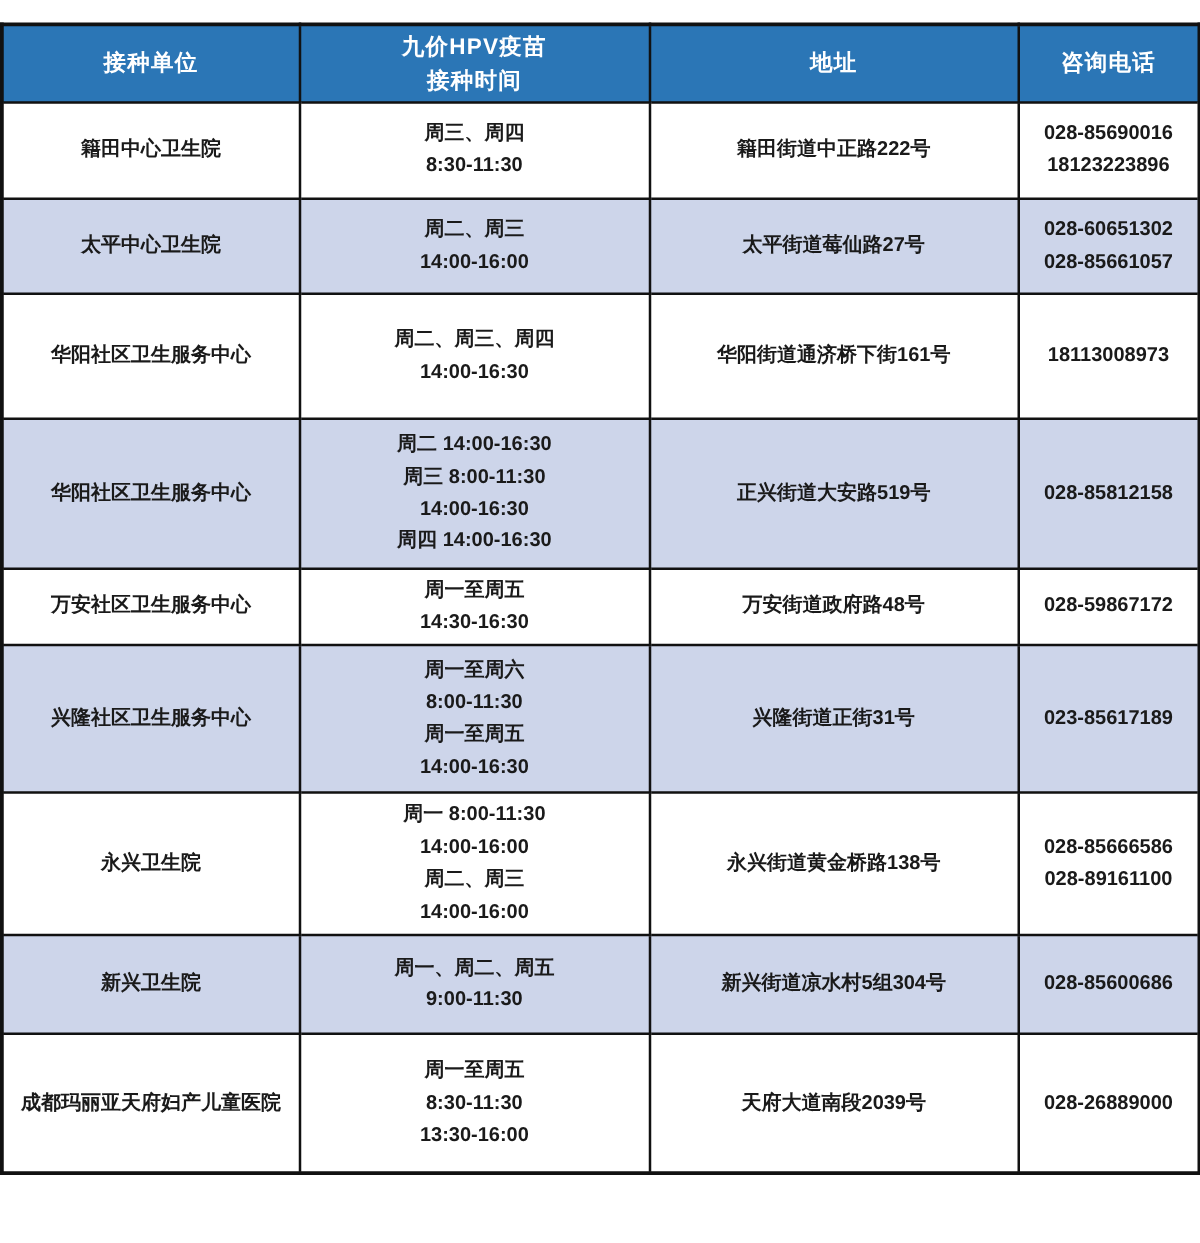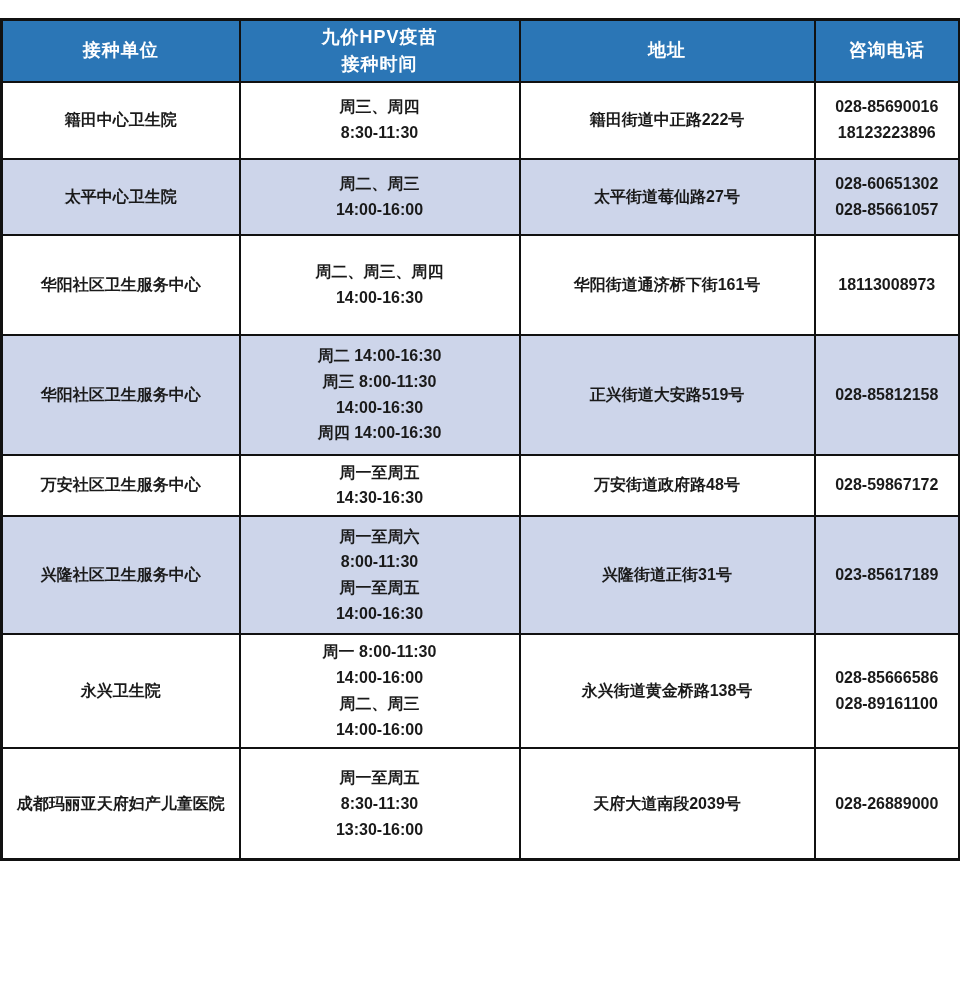--- a/index.html
+++ b/index.html
@@ -123,20 +123,27 @@
     <tr class="row-plain" style="height:111px">
       <td class="cell">永兴卫生院</td>
       <td class="cell">周一 8:00-11:30
 14:00-16:00
 周二、周三
 14:00-16:00</td>
       <td class="cell">永兴街道黄金桥路138号</td>
       <td class="cell">028-85666586
 028-89161100</td>
     </tr>
+    <tr class="row-alt" style="height:79px">
+      <td class="cell">新兴卫生院</td>
+      <td class="cell">周一、周二、周五
+9:00-11:30</td>
+      <td class="cell">新兴街道凉水村5组304号</td>
+      <td class="cell">028-85600686</td>
+    </tr>
     <tr class="row-plain" style="height:112px">
       <td class="cell">成都玛丽亚天府妇产儿童医院</td>
       <td class="cell">周一至周五
 8:30-11:30
 13:30-16:00</td>
       <td class="cell">天府大道南段2039号</td>
       <td class="cell">028-26889000</td>
     </tr>
   </tbody>
 </table>

